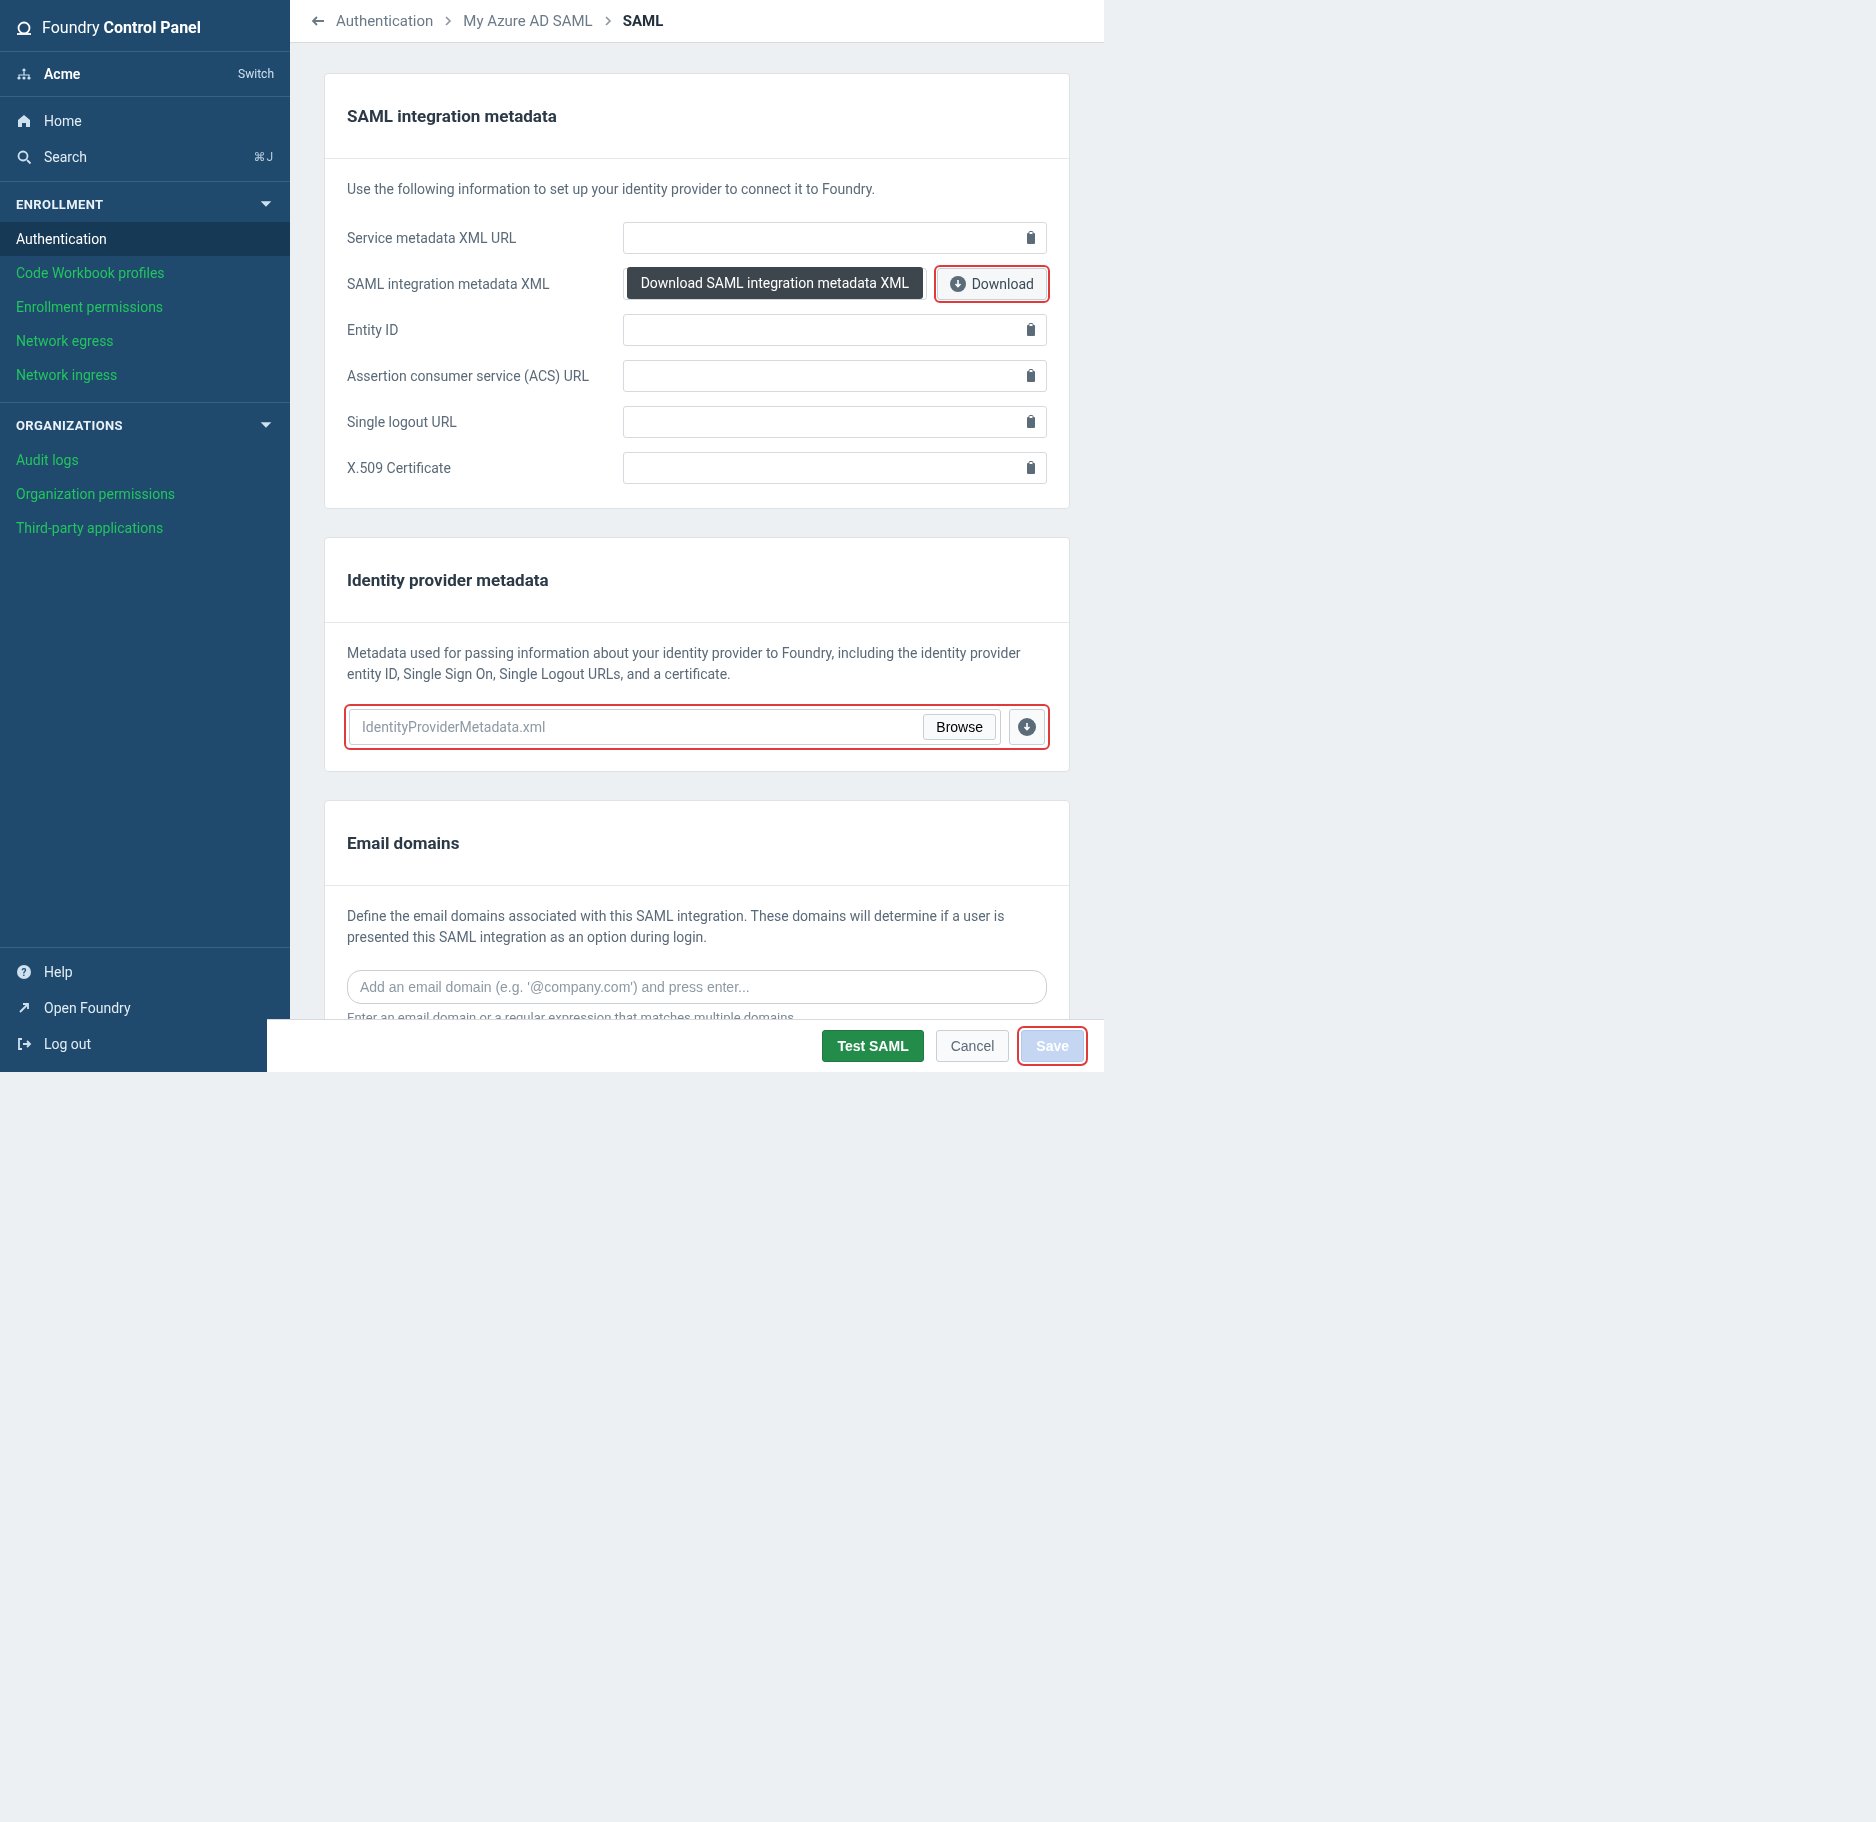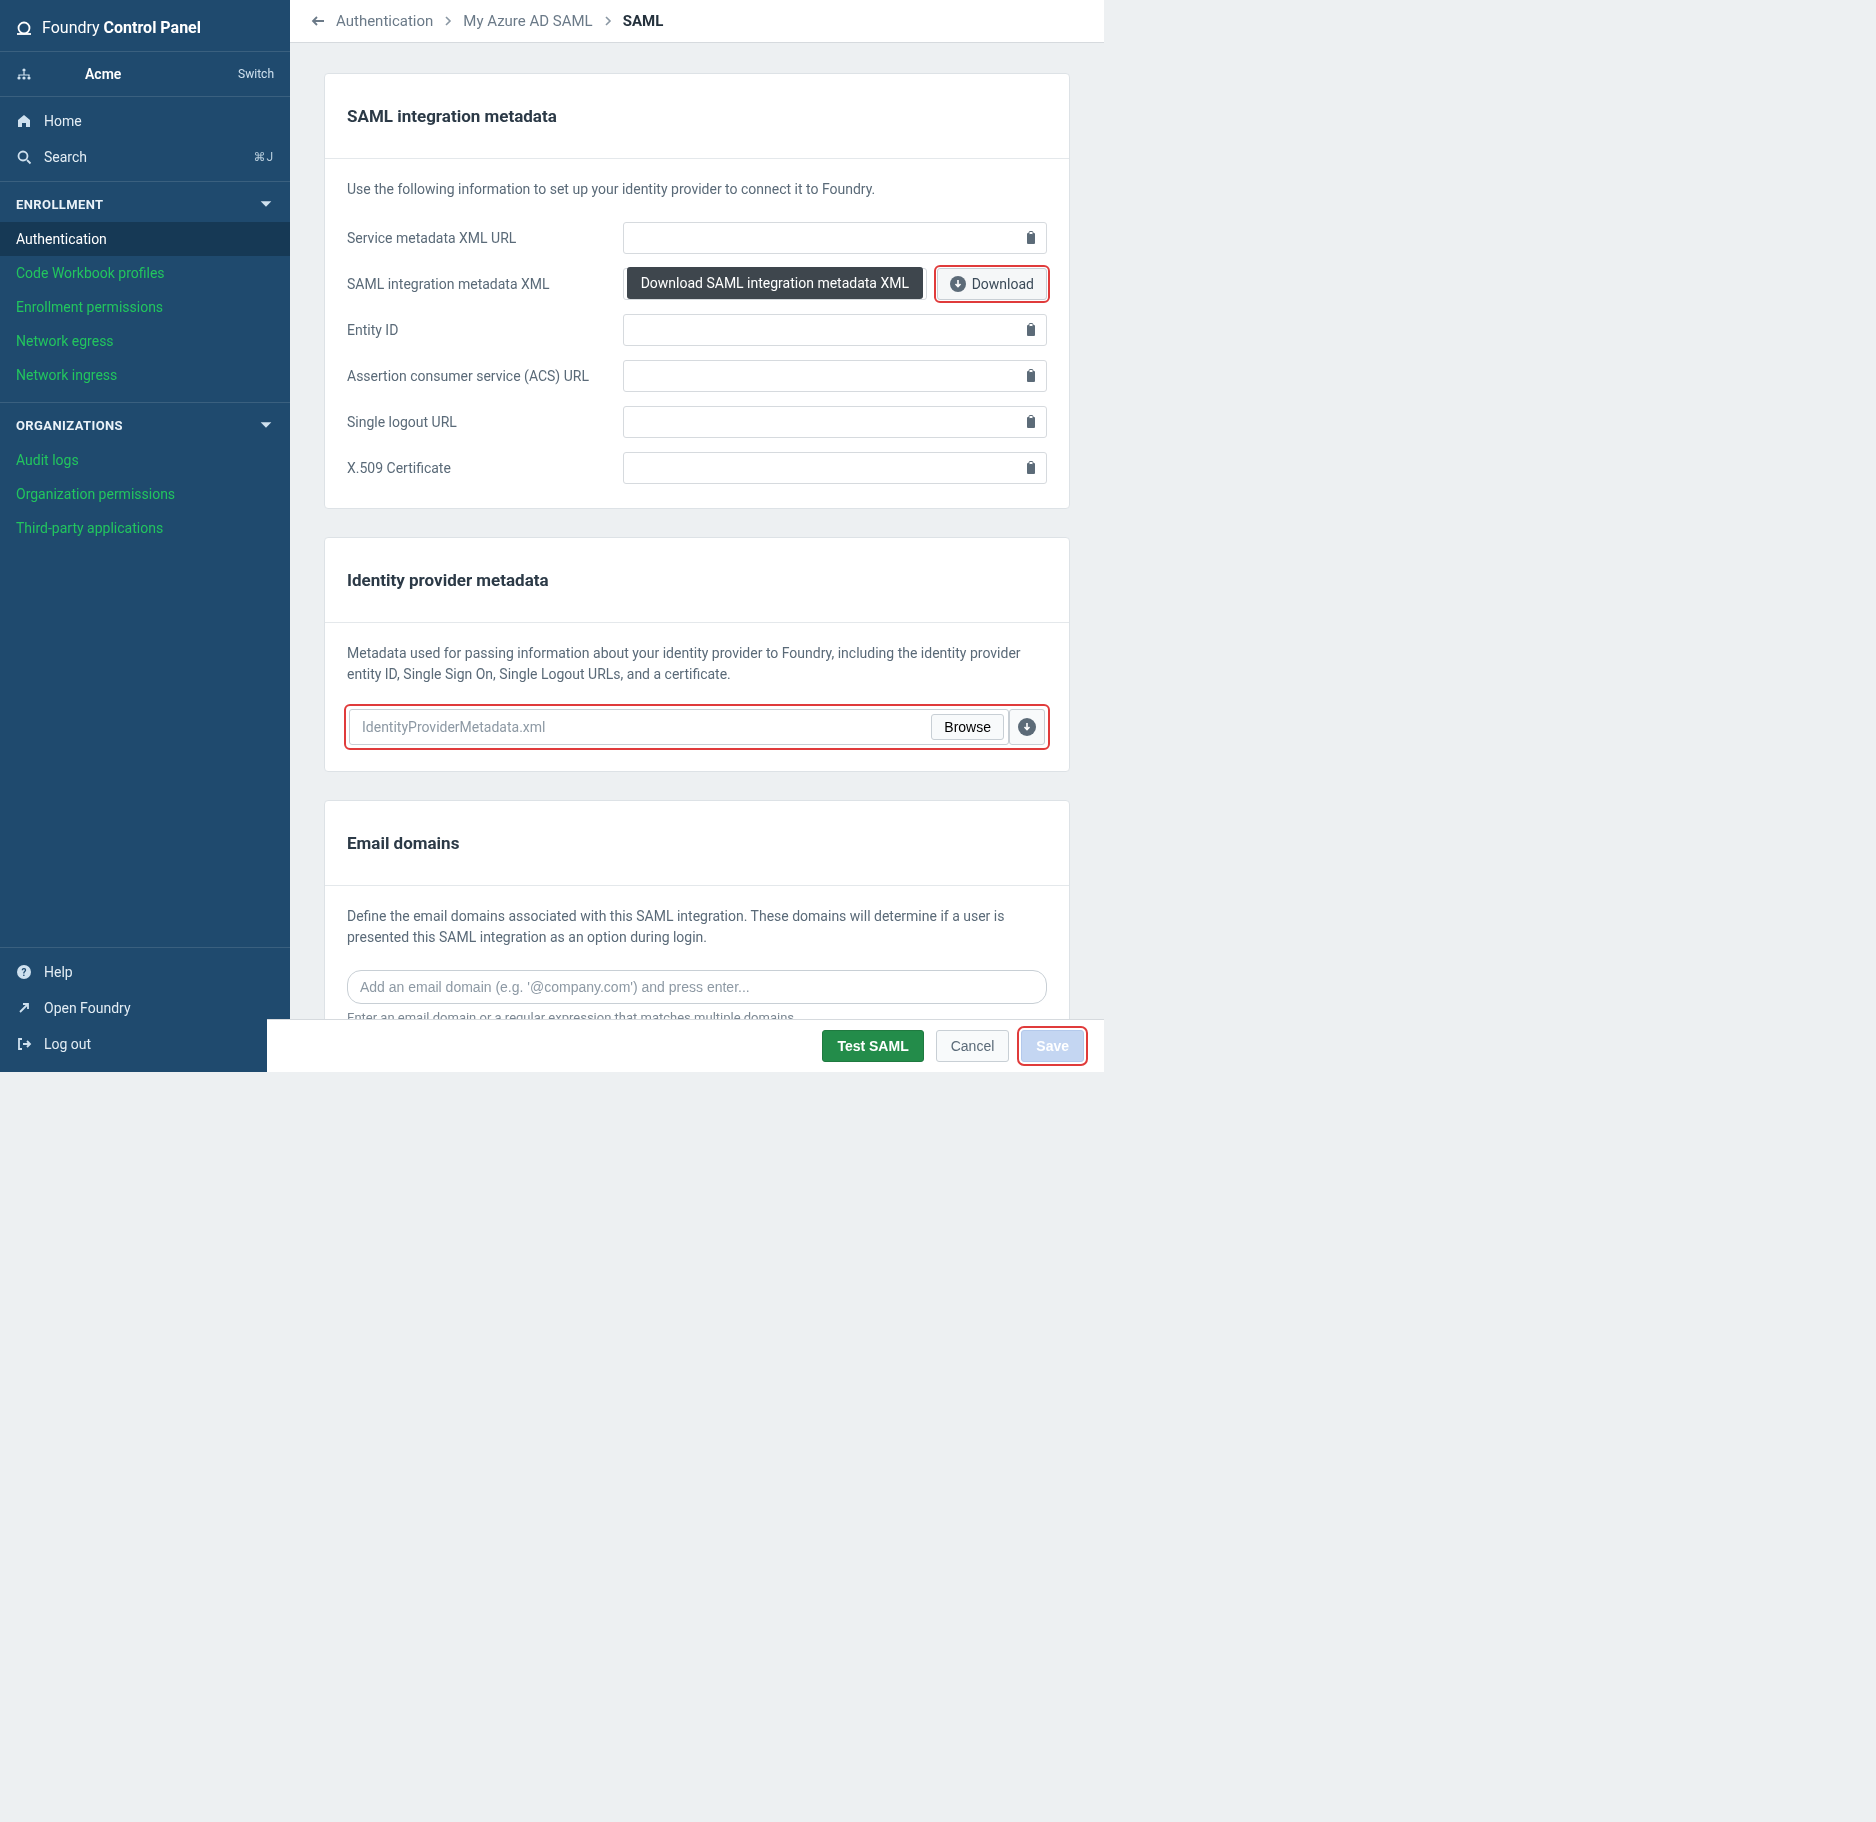--- a/index.html
+++ b/index.html
@@ -35,21 +35,21 @@
   .brand-title { font-size: 16px; color: #fff; font-weight: 400;}
   .brand-title b { font-weight: 700; }
   .org-row {
     display: flex;
     align-items: center;
     justify-content: space-between;
     padding: 14px 16px;
     border-bottom: 1px solid rgba(255,255,255,0.12);
   }
   .org-left { display: flex; align-items: center; gap: 12px; }
-  .org-name { color: #fff; font-weight: 600; margin-left: 41px; }
+  .org-name { color: #fff; font-weight: 600; }
   .switch-link { color: #cfe1ef; font-size: 12px; }
   .nav-plain { padding: 6px 0; border-bottom: 1px solid rgba(255,255,255,0.12);}
   .nav-item {
     display: flex;
     align-items: center;
     gap: 12px;
     padding: 10px 16px;
     cursor: pointer;
     color: #e3edf4;
   }
@@ -173,21 +173,21 @@
     top: -1px;
     background: #3e464d;
     color: #fff;
     font-size: 14px;
     padding: 8px 14px;
     border-radius: 3px;
     white-space: nowrap;
     z-index: 5;
   }
 
-  .file-row { display:flex; align-items:stretch; }
+  .file-row { display:flex; gap:8px; align-items:stretch; }
   .file-box {
     flex: 1;
     display: flex;
     align-items: center;
     border: 1px solid #c8cfd5;
     border-radius: 3px;
     padding: 4px 4px 4px 12px;
     height: 36px;
   }
   .file-ph { color: #8d99a4; flex: 1; }

